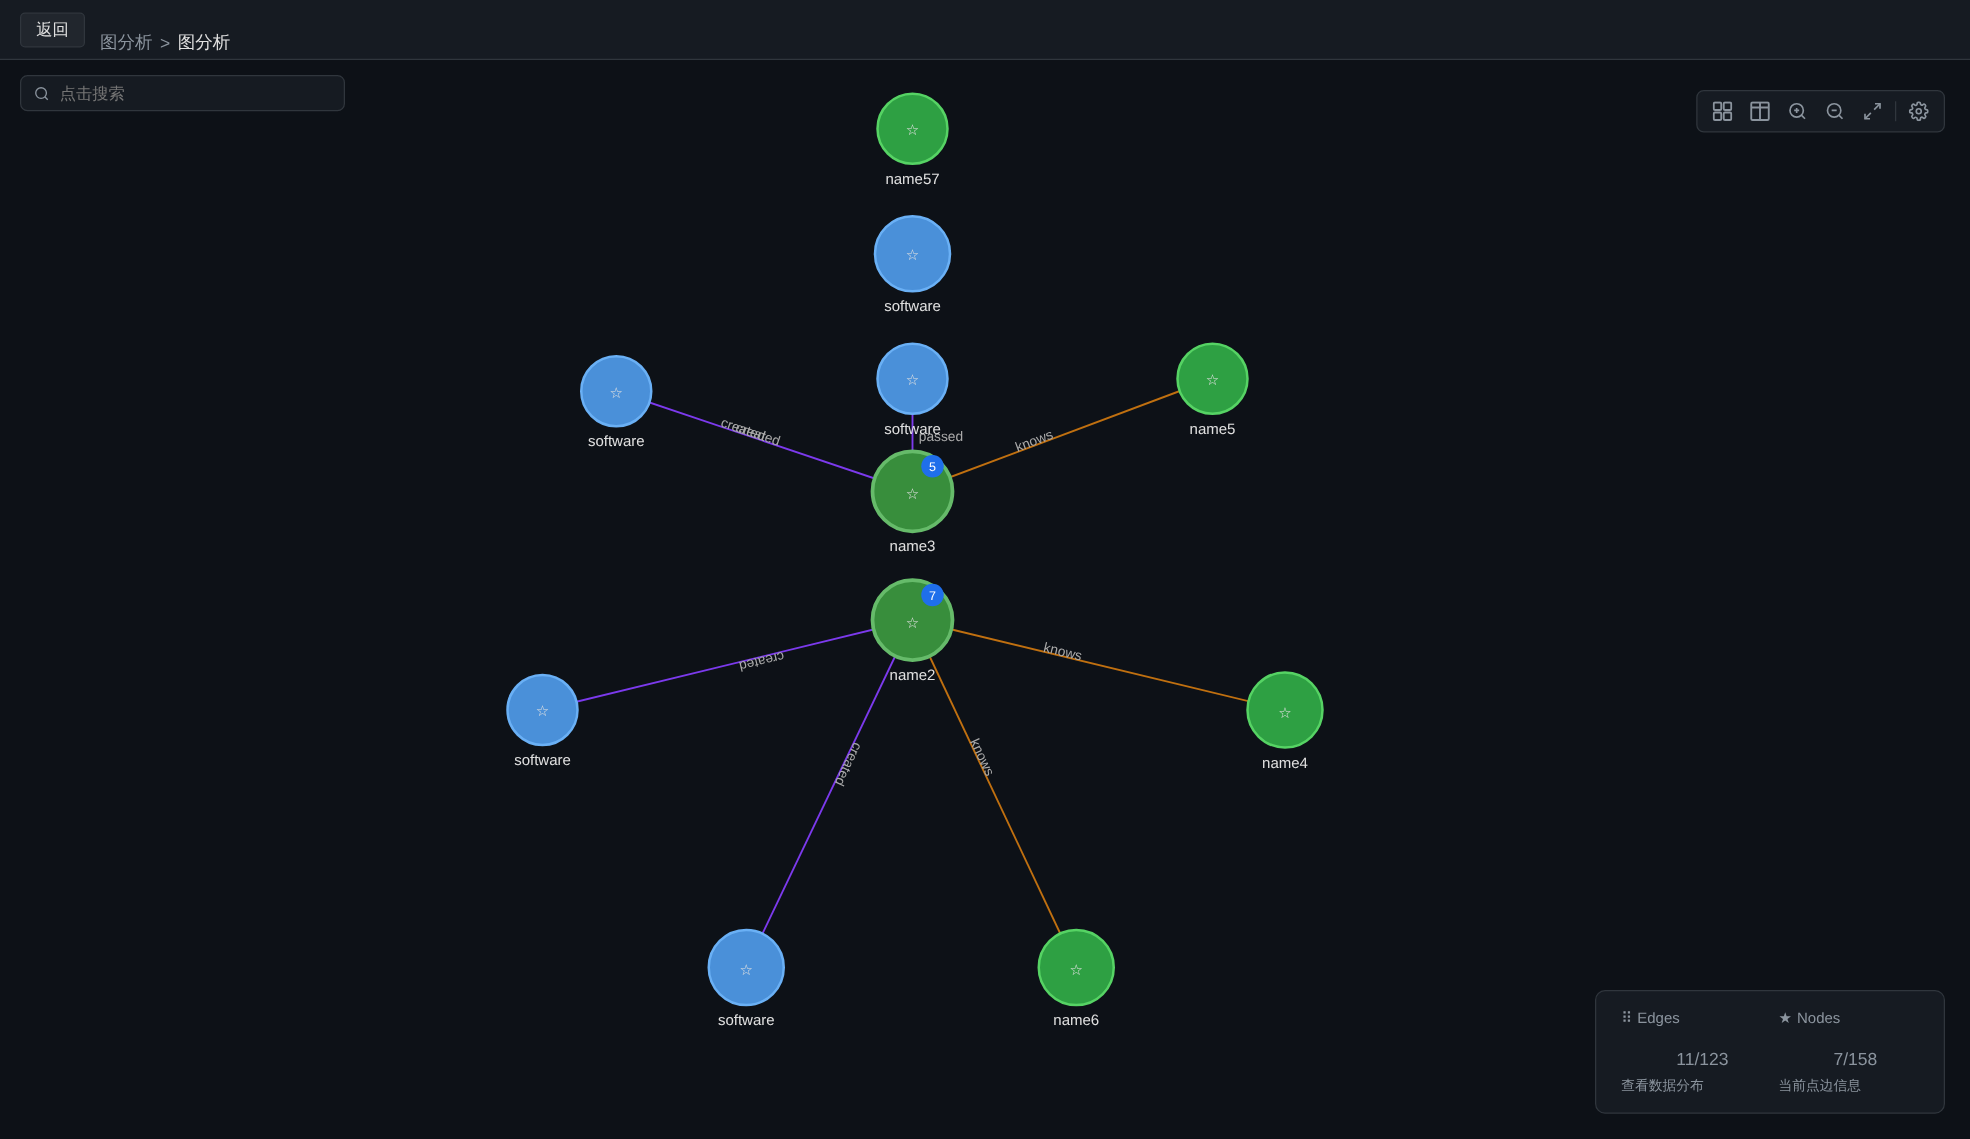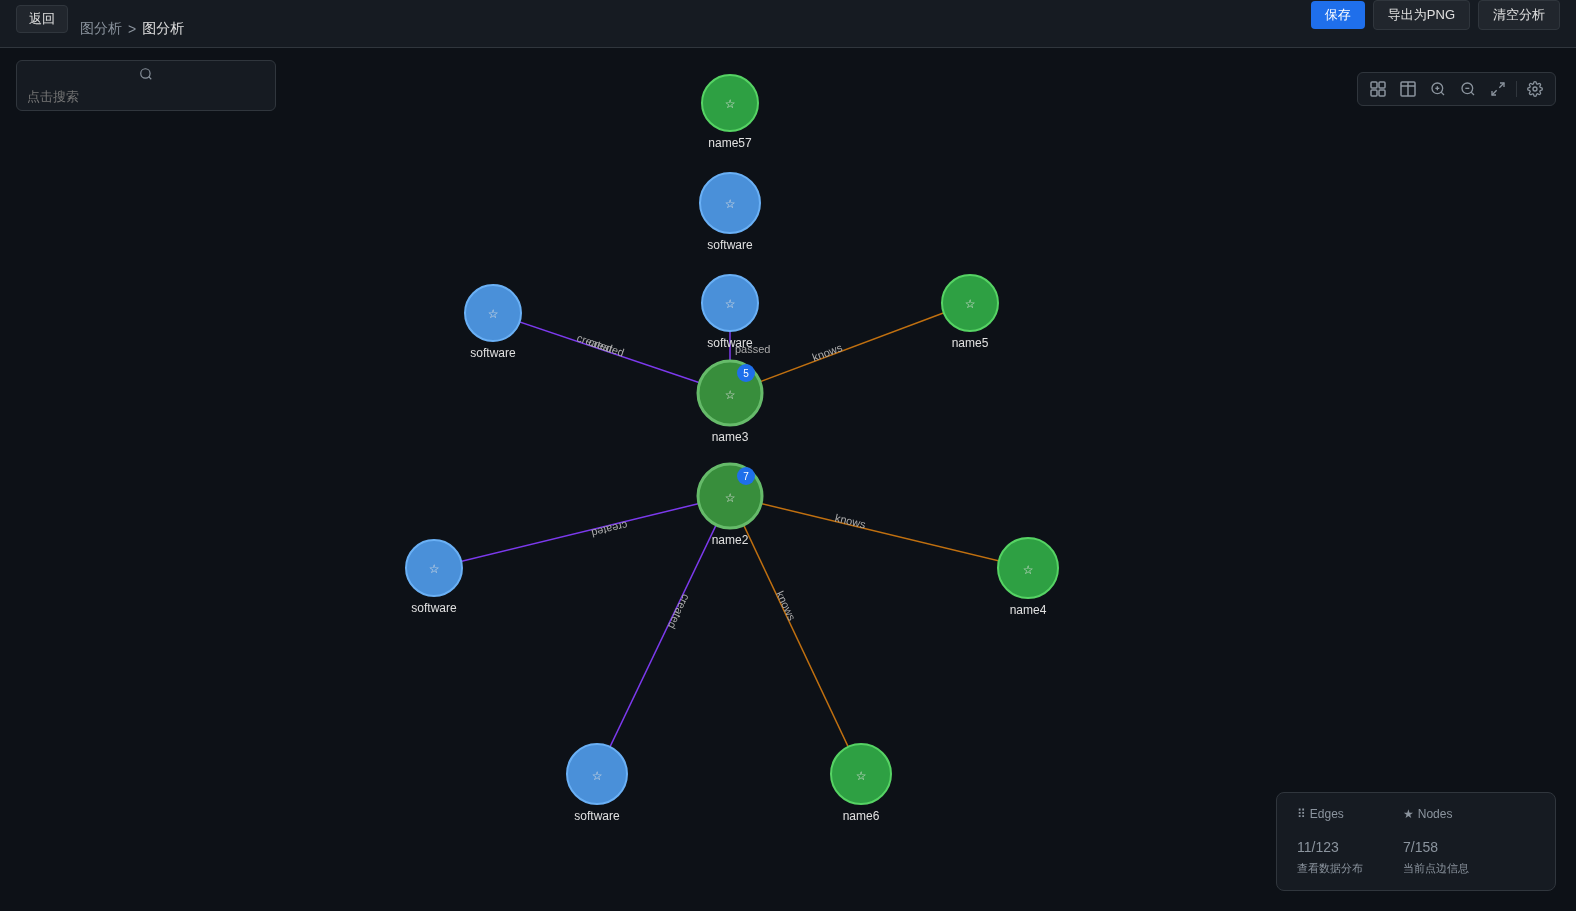--- a/index.html
+++ b/index.html
@@ -13,21 +13,21 @@
       position: relative;
     }
 
     
     .header {
       position: absolute;
       top: 0; left: 0; right: 0;
       height: 48px;
       background: #161b22;
       display: flex;
-      align-items: flex-start;
+      align-items: center;
       justify-content: space-between;
       padding: 0 16px;
       border-bottom: 1px solid #30363d;
       z-index: 100;
     }
     .header-left {
       display: flex;
       align-items: center;
       gap: 12px;
     }
@@ -92,21 +92,20 @@
       left: 16px;
       width: 260px;
       background: #161b22;
       border: 1px solid #30363d;
       border-radius: 6px;
       display: flex;
       align-items: center;
       padding: 6px 10px;
       gap: 8px;
       z-index: 50;
-      flex-direction: column;
     }
     .search-bar input {
       background: transparent;
       border: none;
       outline: none;
       color: #8b949e;
       font-size: 13px;
       width: 100%;
     }
 
@@ -173,20 +172,21 @@
       display: flex;
       align-items: center;
       gap: 4px;
       margin-bottom: 4px;
     }
     .stat-value {
       font-size: 32px;
       font-weight: bold;
       color: #e0e0e0;
       line-height: 1;
+      margin-left: 44px;
     }
     .stat-value span {
       font-size: 14px;
       color: #8b949e;
       font-weight: normal;
     }
     .stat-sub {
       font-size: 11px;
       color: #8b949e;
       margin-top: 4px;
@@ -244,25 +244,20 @@
 <body>
 
 <div class="header">
   <div class="header-left">
     <button class="back-btn">返回</button>
     <div class="breadcrumb">
       <span>图分析</span>
       <span>&gt;</span>
       <span class="breadcrumb-current">图分析</span>
     </div>
-  </div>
-  <div class="header-right">
-    <button class="btn-save">保存</button>
-    <button class="btn-export">导出为PNG</button>
-    <button class="btn-clear">清空分析</button>
   </div>
 </div>
 
 <div class="search-bar">
   <svg width="14" height="14" viewBox="0 0 24 24" fill="none" stroke="#8b949e" stroke-width="2">
     <circle cx="11" cy="11" r="8"></circle>
       <line x1="21" y1="21" x2="16.65" y2="16.65"></line>
   </svg>
   <input type="text" placeholder="点击搜索" style="">
 </div>

